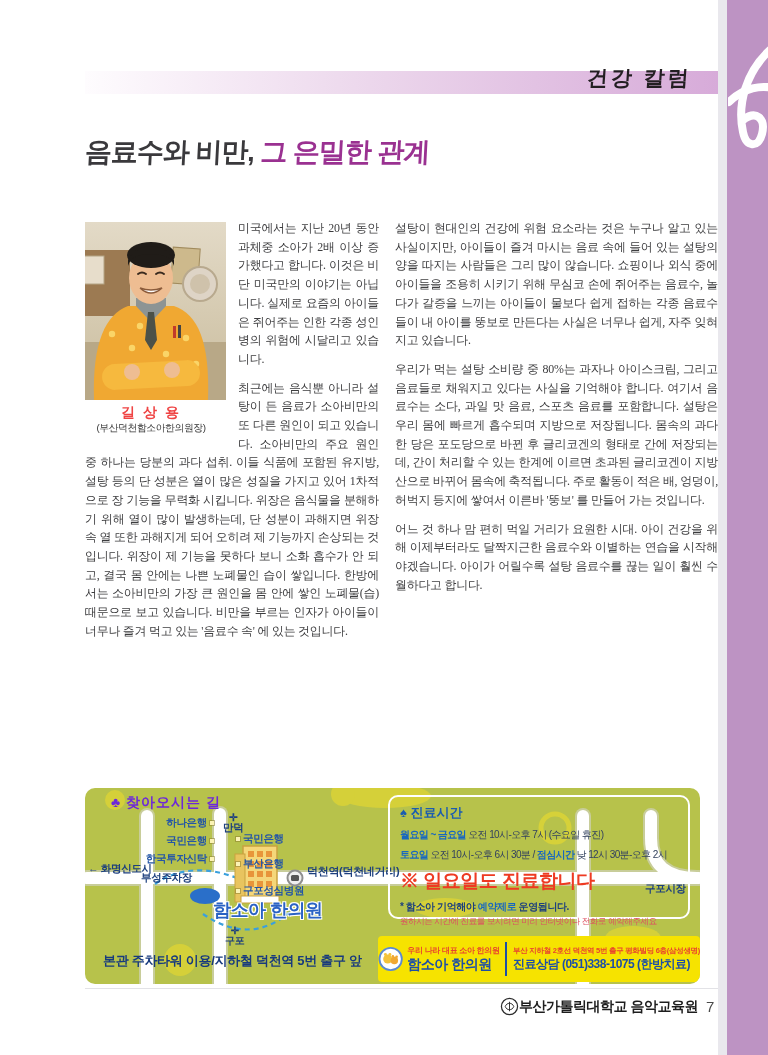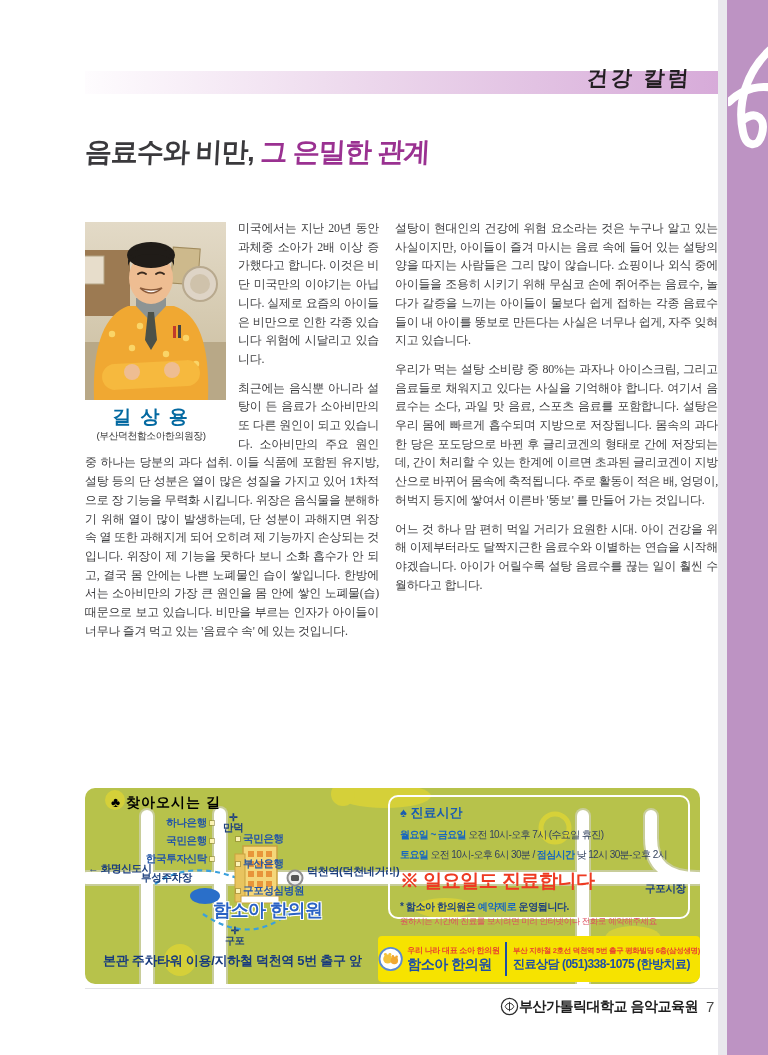--- a/index.html
+++ b/index.html
@@ -34,32 +34,32 @@
   .col { position:absolute; top:219px; height:566px; overflow:hidden; }
   .col-left  { left:85px;  width:294px; }
   .col-right { left:395px; width:323px; }
   .col p {
     margin:0 0 10px; font-family:"Liberation Serif", serif;
     font-size:11.9px; line-height:18.7px; letter-spacing:-0.2px;
     text-align:justify; color:#3c3c3e;
   }
   .photo-block { float:left; width:150px; margin:3px 12px 4px -9px; text-align:center; }
   .photo-frame { display:block; width:150px; height:178px; }
-  .caption-name { margin-top:4px; font-size:19px; font-weight:bold; color:#0369a1; letter-spacing:2px; }
+  .caption-name { margin-top:4px; font-size:14px; font-weight:bold; color:#ef4444; letter-spacing:2px; }
   .caption-role { font-size:9.8px; color:#333; letter-spacing:-0.4px; }
 
   
   .promo {
     position:absolute; left:85px; top:788px; width:615px; height:196px;
     background:#b7c24b; border-radius:10px; overflow:hidden;
   }
   .map-svg { position:absolute; left:0; top:0; }
   .map-title {
     position:absolute; left:26px; top:6px; font-size:14px; font-weight:bold;
-    color:#000000; letter-spacing:1px;
+    color:#6d28d9; letter-spacing:1px;
   }
   .mlabel { position:absolute; font-size:10.5px; font-weight:bold; color:#2456a6; white-space:nowrap; letter-spacing:-0.3px; }
   .mlabel.navy { color:#1c3f7e; }
   .dot { display:inline-block; width:4px; height:4px; background:#fbf3b5;
          box-shadow:0 0 0 1px rgba(140,130,50,.55); margin:0 3px 1px; vertical-align:middle; }
   .marker-stack { text-align:center; line-height:10px; }
   .map-clinic-name {
     position:absolute; left:128px; top:110px; font-size:18px; font-weight:bold; color:#2a62c4;
     letter-spacing:-0.5px; white-space:nowrap;
     text-shadow:-1px -1px 0 #fff, 1px -1px 0 #fff, -1px 1px 0 #fff, 1px 1px 0 #fff;
@@ -157,21 +157,21 @@
         <path d="M62,52 q4,-3 8,0" stroke="#3a2a1e" stroke-width="2" fill="none" stroke-linecap="round"></path>
         <path d="M80,52 q4,-3 8,0" stroke="#3a2a1e" stroke-width="2" fill="none" stroke-linecap="round"></path>
         <path d="M64,66 q11,10 22,0 q-11,4 -22,0" fill="#fff" stroke="#8a5a3a" stroke-width="1.5"></path>
         <rect x="26" y="140" width="98" height="26" rx="13" fill="#f6b93e" transform="rotate(-3 75 153)"></rect>
         <circle cx="56" cy="150" r="8" fill="#eebd92"></circle>
           <circle cx="96" cy="148" r="8" fill="#eebd92"></circle>
       </svg>
       <div class="caption-name">길 상 용</div>
       <div class="caption-role">(부산덕천함소아한의원장)</div>
     </div>
-    <p>미국에서는 지난 20년 동안 과체중 소아가 2배 이상 증가했다고 합니다. 이것은 비단 미국만의 이야기는 아닙니다. 실제로 요즘의 아이들은 비만으로 인한 각종 있습니다 위험에 시달리고 있습니다.</p>
+    <p>미국에서는 지난 20년 동안 과체중 소아가 2배 이상 증가했다고 합니다. 이것은 비단 미국만의 이야기는 아닙니다. 실제로 요즘의 아이들은 쥐어주는 인한 각종 성인병의 위험에 시달리고 있습니다.</p>
     <p>최근에는 음식뿐 아니라 설탕이 든 음료가 소아비만의 또 다른 원인이 되고 있습니다. 소아비만의 주요 원인 중 하나는 당분의 과다 섭취. 이들 식품에 포함된 유지방, 설탕 등의 단 성분은 열이 많은 성질을 가지고 있어 1차적으로 장 기능을 무력화 시킵니다. 위장은 음식물을 분해하기 위해 열이 많이 발생하는데, 단 성분이 과해지면 위장 속 열 또한 과해지게 되어 오히려 제 기능까지 손상되는 것입니다. 위장이 제 기능을 못하다 보니 소화 흡수가 안 되고, 결국 몸 안에는 나쁜 노폐물인 습이 쌓입니다. 한방에서는 소아비만의 가장 큰 원인을 몸 안에 쌓인 노폐물(습)때문으로 보고 있습니다. 비만을 부르는 인자가 아이들이 너무나 즐겨 먹고 있는 '음료수 속' 에 있는 것입니다.</p>
   </div>
 
   <div class="col col-right">
     <p>설탕이 현대인의 건강에 위험 요소라는 것은 누구나 알고 있는 사실이지만, 아이들이 즐겨 마시는 음료 속에 들어 있는 설탕의 양을 따지는 사람들은 그리 많이 않습니다. 쇼핑이나 외식 중에 아이들을 조용히 시키기 위해 무심코 손에 쥐어주는 음료수, 놀다가 갈증을 느끼는 아이들이 물보다 쉽게 접하는 각종 음료수들이 내 아이를 뚱보로 만든다는 사실은 너무나 쉽게, 자주 잊혀지고 있습니다.</p>
     <p>우리가 먹는 설탕 소비량 중 80%는 과자나 아이스크림, 그리고 음료들로 채워지고 있다는 사실을 기억해야 합니다. 여기서 음료수는 소다, 과일 맛 음료, 스포츠 음료를 포함합니다. 설탕은 우리 몸에 빠르게 흡수되며 지방으로 저장됩니다. 몸속의 과다한 당은 포도당으로 바뀐 후 글리코겐의 형태로 간에 저장되는 데, 간이 처리할 수 있는 한계에 이르면 초과된 글리코겐이 지방산으로 바뀌어 몸속에 축적됩니다. 주로 활동이 적은 배, 엉덩이, 허벅지 등지에 쌓여서 이른바 '뚱보' 를 만들어 가는 것입니다.</p>
     <p>어느 것 하나 맘 편히 먹일 거리가 요원한 시대. 아이 건강을 위해 이제부터라도 달짝지근한 음료수와 이별하는 연습을 시작해야겠습니다. 아이가 어릴수록 설탕 음료수를 끊는 일이 훨씬 수월하다고 합니다.</p>
   </div>
 
   <div class="promo">
@@ -270,21 +270,21 @@
     <div class="schedule">
       <div class="sch-title"><span>♠</span> <span>진료시간</span></div>
       <div class="sch-line">
         <span class="lbl">월요일 ~ 금요일</span><span> 오전 10시-오후 7시 (수요일 휴진)</span>
       </div>
       <div class="sch-line">
         <span class="lbl">토요일</span><span> 오전 10시-오후 6시 30분 / </span><span class="lbl">점심시간</span><span> 낮 12시 30분-오후 2시</span>
       </div>
       <div class="sch-sunday">※ 일요일도 진료합니다</div>
       <div class="sch-book1">
-        <span>* 함소아 한의원은 </span><span class="blue">예약제로</span><span> 운영됩니다.</span>
+        <span>* 함소아 기억해야 </span><span class="blue">예약제로</span><span> 운영됩니다.</span>
       </div>
       <div class="sch-book2">원하시는 시간에 진료를 보시려면 미리 인터넷이나 전화로 예약해주세요</div>
     </div>
 
     <div class="contact-strip">
       <svg width="32" height="32" viewBox="0 0 34 34">
         <circle cx="17" cy="17" r="15" fill="#ffffff" stroke="#5b8ad0" stroke-width="2.5"></circle>
         <circle cx="13" cy="17" r="6" fill="#f4c33a"></circle>
         <circle cx="10" cy="11" r="2" fill="#f4c33a"></circle>
           <circle cx="16" cy="11" r="2" fill="#f4c33a"></circle>

